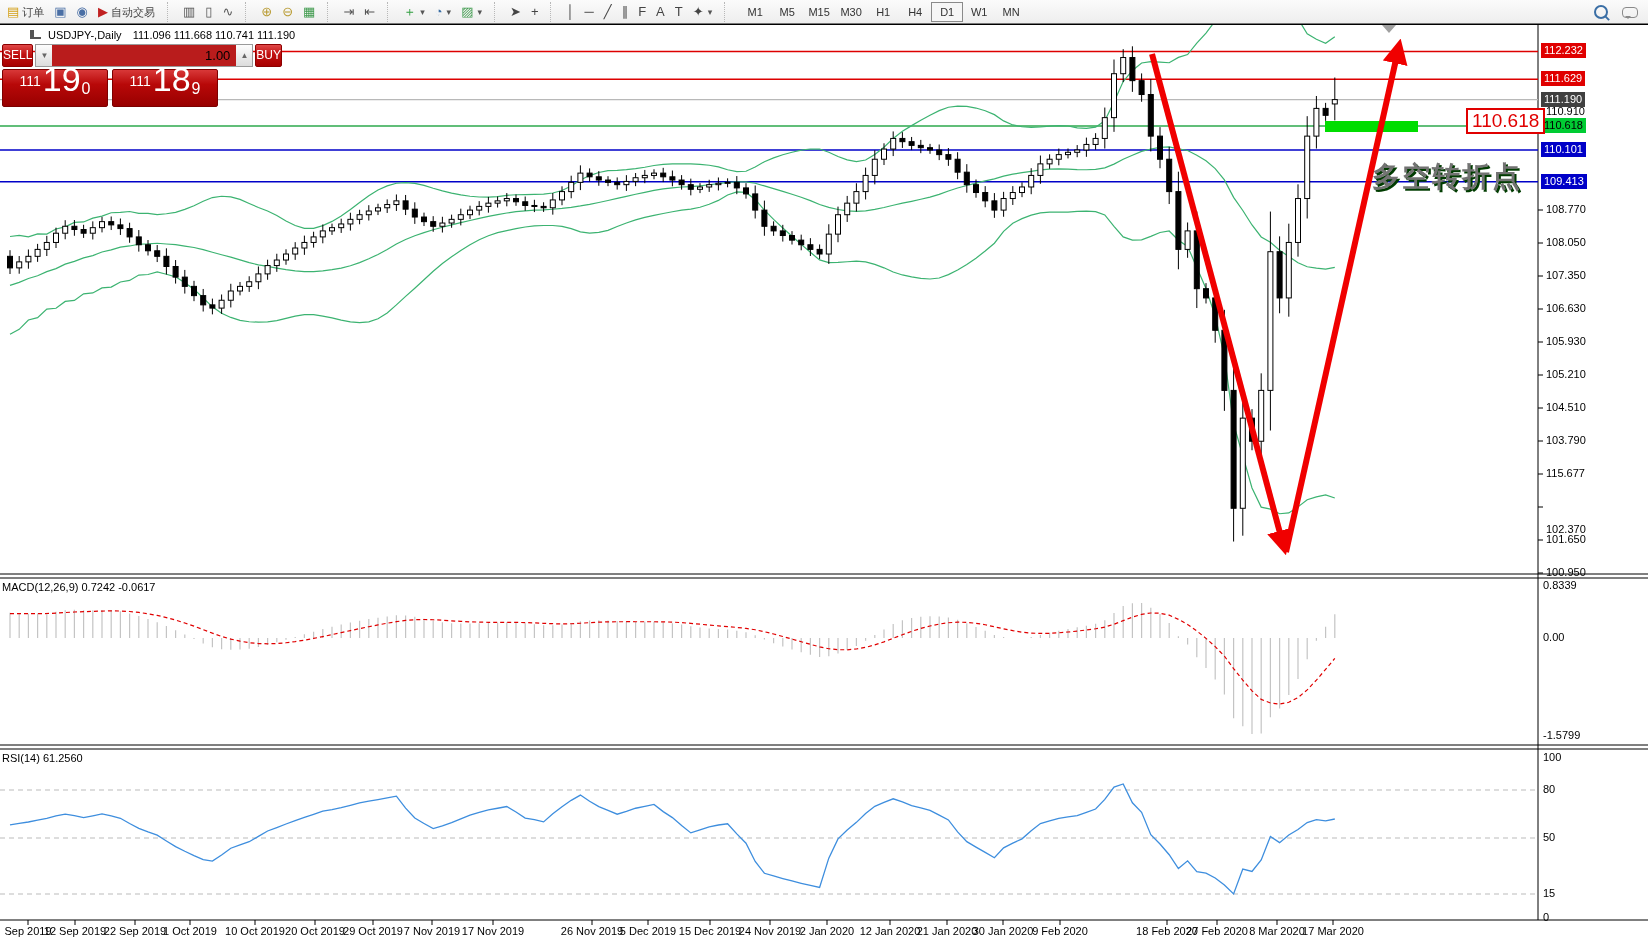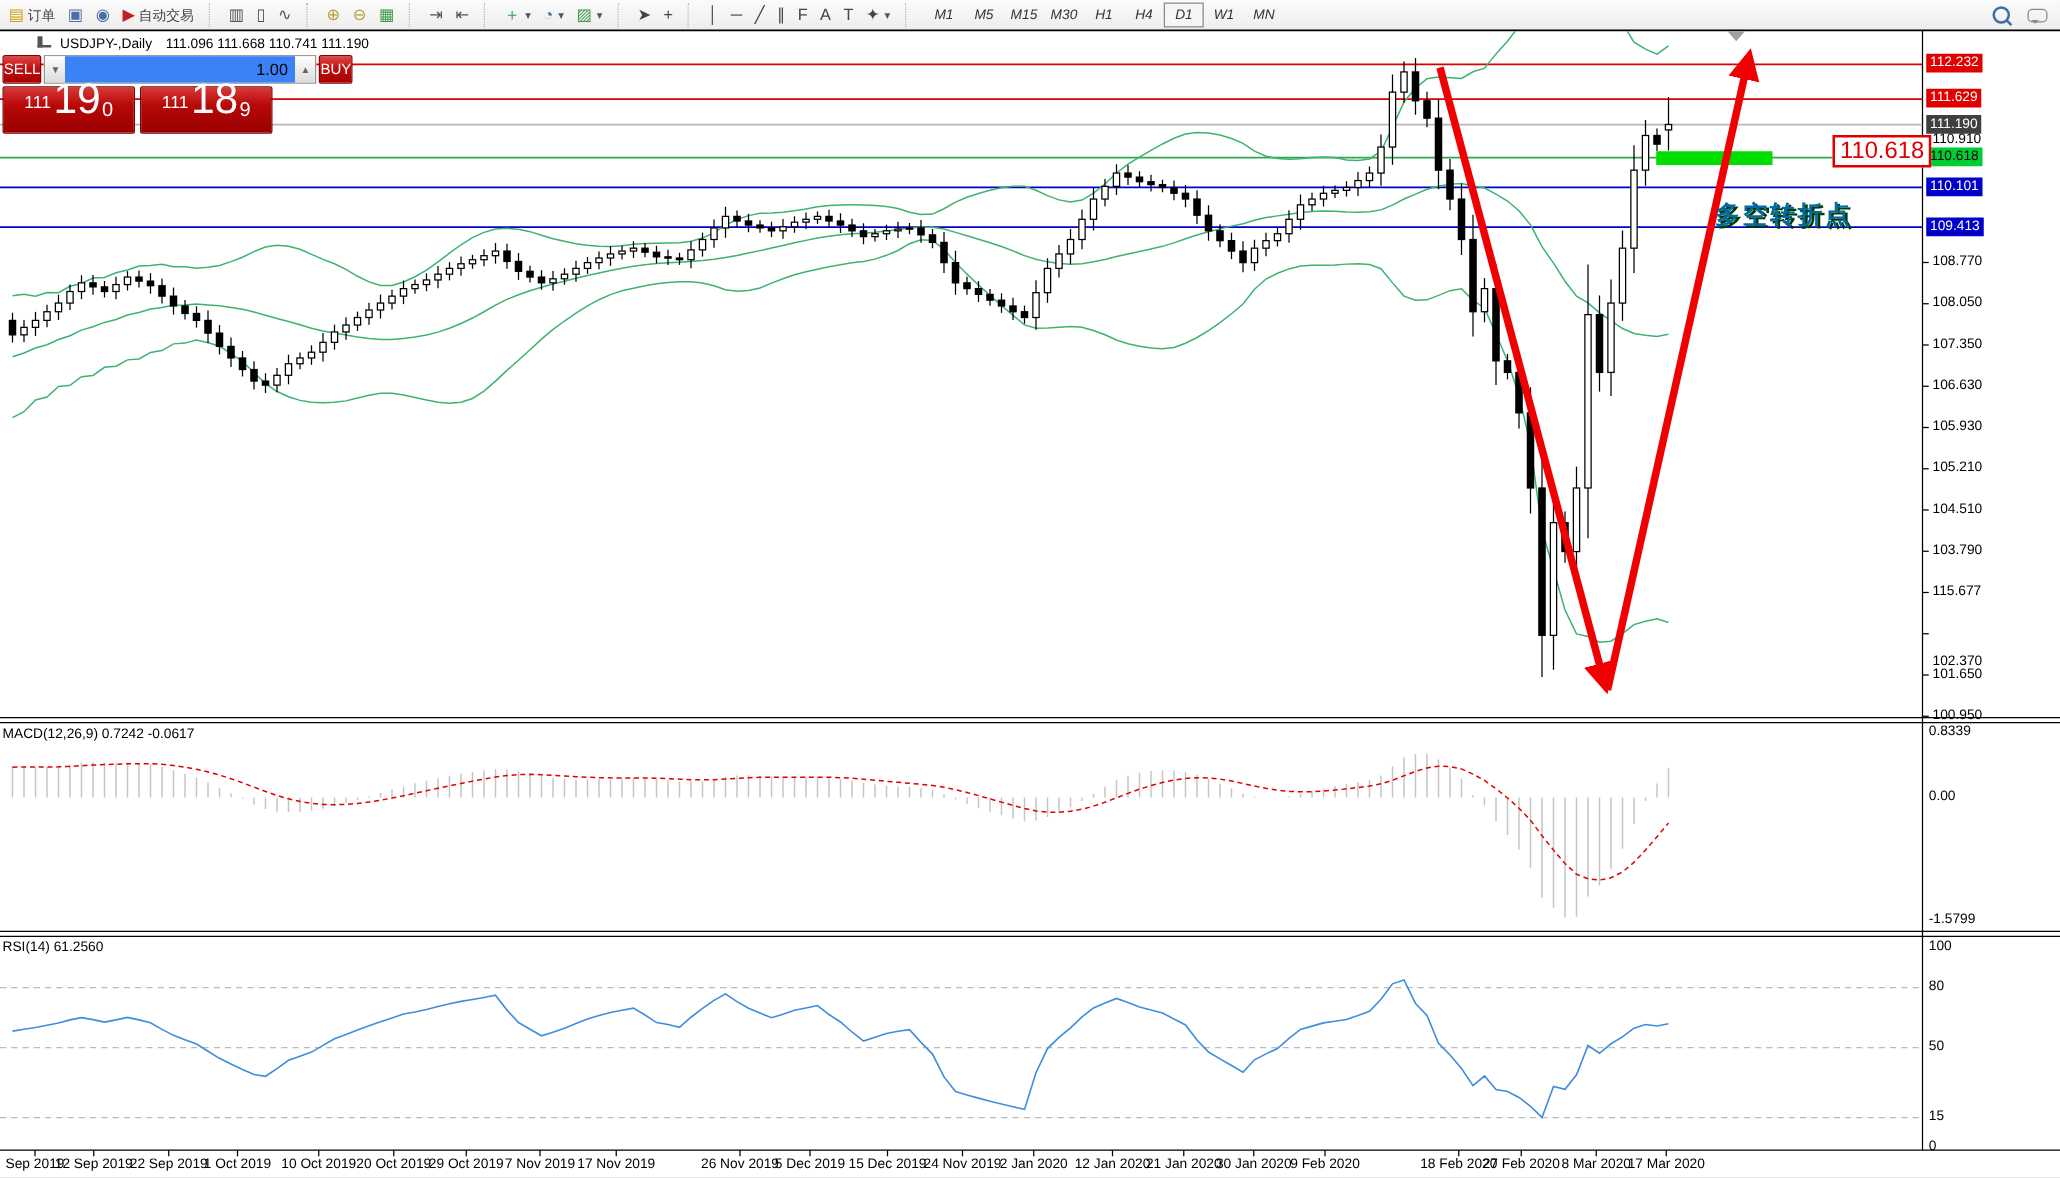--- a/index.html
+++ b/index.html
@@ -8,59 +8,59 @@
   .abs{position:absolute;}
   
   #toolbar{position:absolute;left:0;top:0;width:1648px;height:24px;background:linear-gradient(#fbfbfb,#ededed);
            border-bottom:1px solid #000;display:flex;align-items:center;}
   .tb-group{display:flex;align-items:center;height:22px;padding:0 2px;}
   .tb-sep{width:5px;height:20px;border-left:1px dotted #b8b8b8;margin:0 3px 0 5px;}
   .tb-btn{display:flex;align-items:center;gap:3px;height:20px;padding:0 4px;border:1px solid transparent;
           border-radius:2px;color:#444;cursor:default;white-space:nowrap;}
   .tb-btn .glyph{font-size:13px;line-height:20px;}
   .tb-btn .caret{font-size:9px;color:#555;margin-left:1px;}
-  .tf-btn{height:18px;min-width:24px;text-align:center;line-height:18px;padding:0 3px;color:#333;border:1px solid transparent;font-style:italic;}
+  .tf-btn{height:18px;min-width:24px;text-align:center;line-height:18px;padding:0 3px;color:#333;border:1px solid transparent;}
   .tf-btn.active{background:#f6f6f6;border:1px solid #8a8a8a;}
   .mag{width:10px;height:10px;border:2px solid #3a6ea5;border-radius:50%;position:relative;}
   .mag::after{content:"";position:absolute;width:6px;height:2px;background:#3a6ea5;transform:rotate(45deg);left:8px;top:10px;}
   .chat{width:14px;height:9px;border:1.5px solid #8a8a8a;border-radius:4px;position:relative;}
   .chat::after{content:"";position:absolute;left:2px;top:8px;border:3px solid transparent;border-top-color:#8a8a8a;}
   
   #chart-header{position:absolute;left:6px;top:29px;color:#000;font-size:11px;white-space:nowrap;padding-left:24px;}
   #chart-header .hdr-icon{display:inline-block;width:7px;height:7px;border-left:4px solid #555;border-bottom:2px solid #555;margin-right:4px;}
   
   #ocp{position:absolute;left:2px;top:44px;width:216px;}
   #ocp .row1{display:flex;height:23px;gap:2px;}
   .btn-red{background:linear-gradient(#e04848,#c01010 45%,#a80000);border:1px solid #8c0000;color:#fff;
            text-align:center;font-size:12px;line-height:21px;border-radius:2px;}
   #sell-btn{width:44px;}
   #buy-btn{width:52px;}
   #vol-box{flex:1;display:flex;border:1px solid #9a9a9a;background:#e8e8e8;}
   #vol-dn,#vol-up{width:16px;background:linear-gradient(#fdfdfd,#dcdcdc);color:#666;font-size:8px;text-align:center;line-height:21px;}
-  #vol-input{flex:1;border:none;outline:none;text-align:right;font-size:13px;padding-right:6px;background:#3b82f6;font-family:"Liberation Sans",sans-serif;}
+  #vol-input{flex:1;border:none;outline:none;text-align:right;font-size:13px;padding-right:6px;background:#b91c1c;font-family:"Liberation Sans",sans-serif;}
   #ocp .row2{display:flex;gap:4px;margin-top:2px;height:38px;}
   .big-quote{flex:1;background:linear-gradient(#d83838,#b80808 40%,#980000);border:1px solid #7c0000;color:#fff;
              display:flex;align-items:flex-end;justify-content:center;padding-bottom:12px;border-radius:2px;}
   .bq-int{font-size:14px;margin-right:2px;line-height:26px;}
   .bq-big{font-size:34px;line-height:30px;}
   .bq-sup{font-size:16px;line-height:38px;vertical-align:top;margin-left:1px;align-self:flex-start;}
   
   .axis-badge{position:absolute;left:1541px;height:15px;line-height:15px;padding:0 3px;font-size:11px;white-space:nowrap;}
   .axis-badge.red{background:#e00000;color:#fff;}
   .axis-badge.black{background:#404040;color:#fff;}
   .axis-badge.green{background:#00cc33;color:#000;}
   .axis-badge.blue{background:#0000c8;color:#fff;}
   .axis-plain{position:absolute;left:1546px;height:13px;line-height:13px;font-size:11px;color:#000;white-space:nowrap;}
   .ind-axis{position:absolute;left:1543px;font-size:11px;color:#000;white-space:nowrap;}
   .date-lbl{position:absolute;top:925px;transform:translateX(-50%);font-size:11px;color:#000;white-space:nowrap;}
   .ind-label{position:absolute;font-size:11px;color:#000;white-space:nowrap;}
   
   #price-tag{position:absolute;left:1466px;top:108px;border:2px solid #e00000;background:#fff;color:#e00000;
              font-size:19px;line-height:22px;padding:0 4px;}
-  #cn-note{position:absolute;left:1372px;top:158px;font-size:20px;font-weight:bold;color:#0369a1;
+  #cn-note{position:absolute;left:1372px;top:158px;font-size:28px;font-weight:bold;color:#737373;
            text-shadow:2px 2px 0 #003c00;letter-spacing:2px;white-space:nowrap;}
   #shift-marker{position:absolute;left:1382px;top:25px;width:0;height:0;border-left:7px solid transparent;
                 border-right:7px solid transparent;border-top:8px solid #a0a0a0;}
 </style>
 </head>
 <body>
 
 <div id="screen">
 
   <div id="toolbar">

